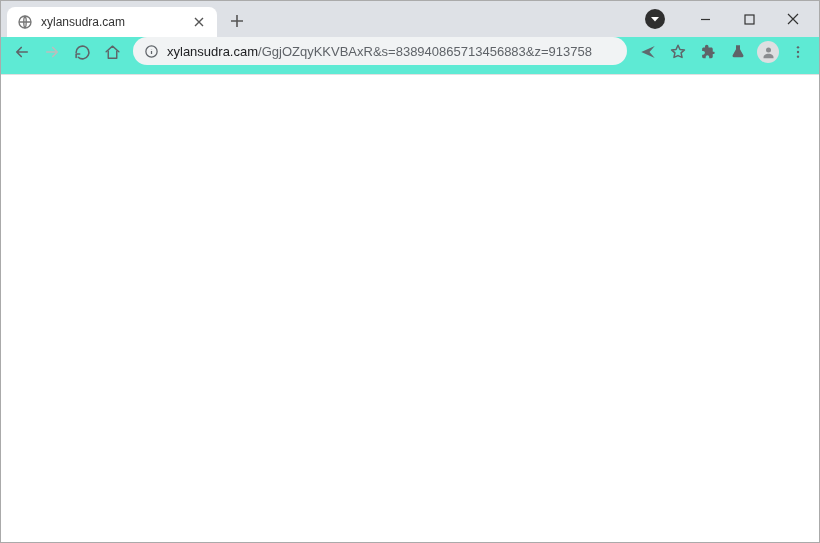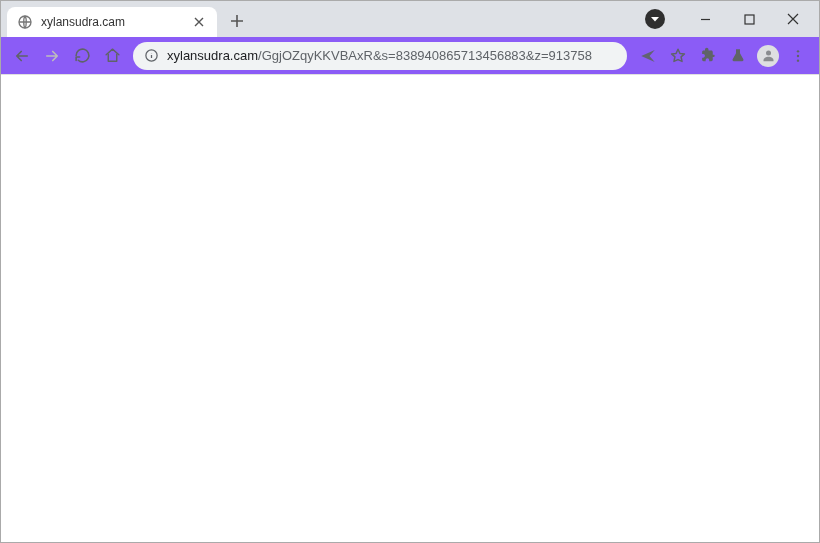--- a/index.html
+++ b/index.html
@@ -95,23 +95,22 @@
       border-radius: 50%;
       background: #2f2f2f;
       display: flex;
       align-items: center;
       justify-content: center;
       margin-right: 18px;
       color: #fff;
     }
     .toolbar {
       height: 38px;
-      background: #8b5cf6;
-      display: flex;
-      align-items: center;
+      background: #5eead4;
+      display: flex;
       padding: 0 6px;
       border-bottom: 1px solid #e0e0e0;
     }
     .nav-btn {
       width: 30px;
       height: 30px;
       display: flex;
       align-items: center;
       justify-content: center;
       color: #5f6368;

